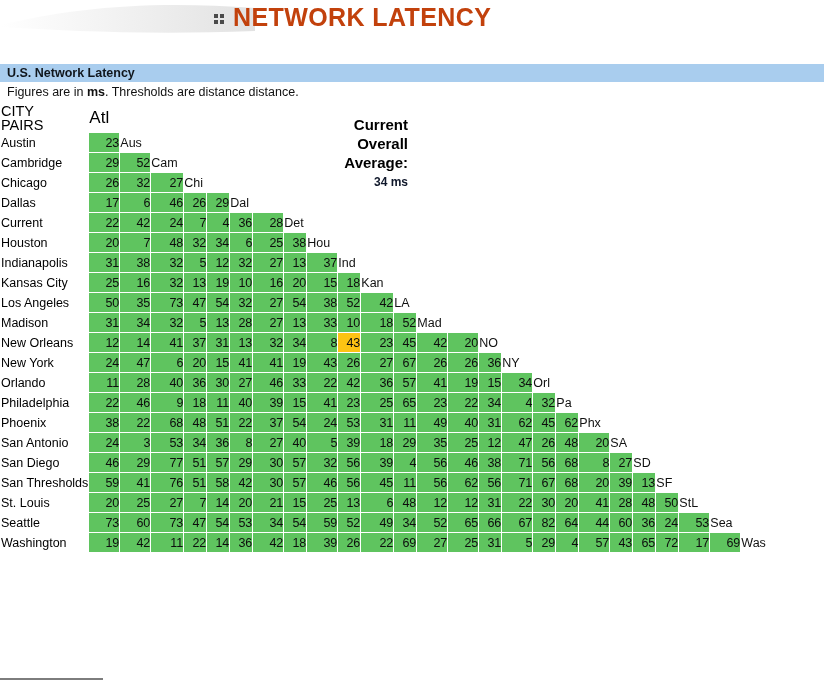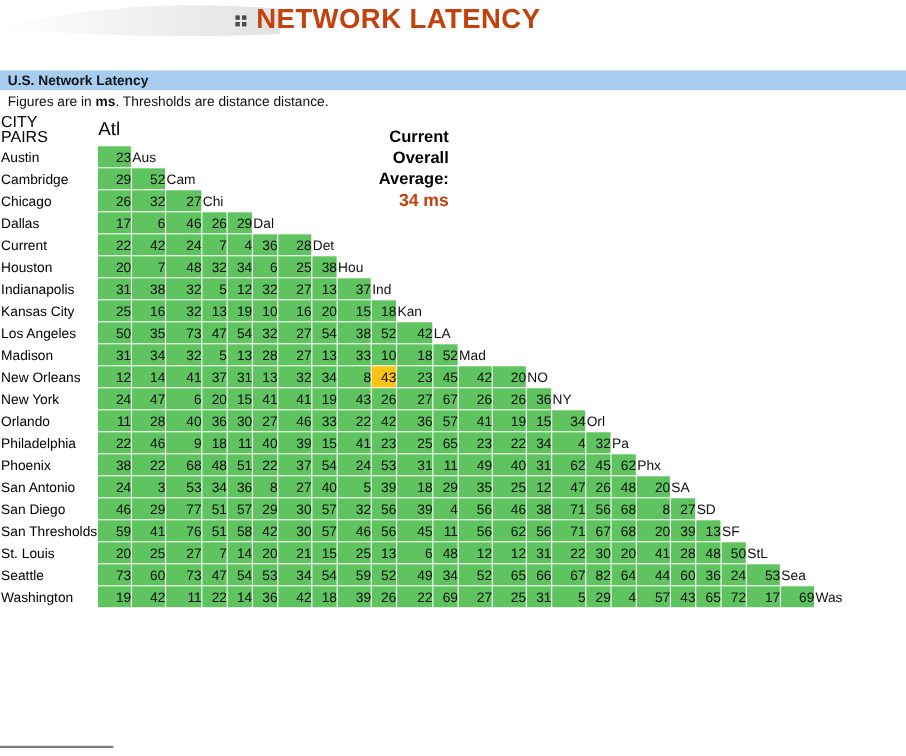--- a/index.html
+++ b/index.html
@@ -155,23 +155,23 @@
     text-align: right;
     line-height: 19px;
   }
   #average-box .lbl {
     font-size: 15px;
     font-weight: bold;
     color: #000;
     display: block;
   }
   #average-value {
-    font-size: 16px;
+    font-size: 12px;
     font-weight: bold;
-    color: #c2410c;
+    color: #0f172a;
     display: block;
     margin-top: 1px;
   }
 
   
   #footer-rule {
     position: absolute;
     left: 0;
     top: 678px;
     width: 103px;

